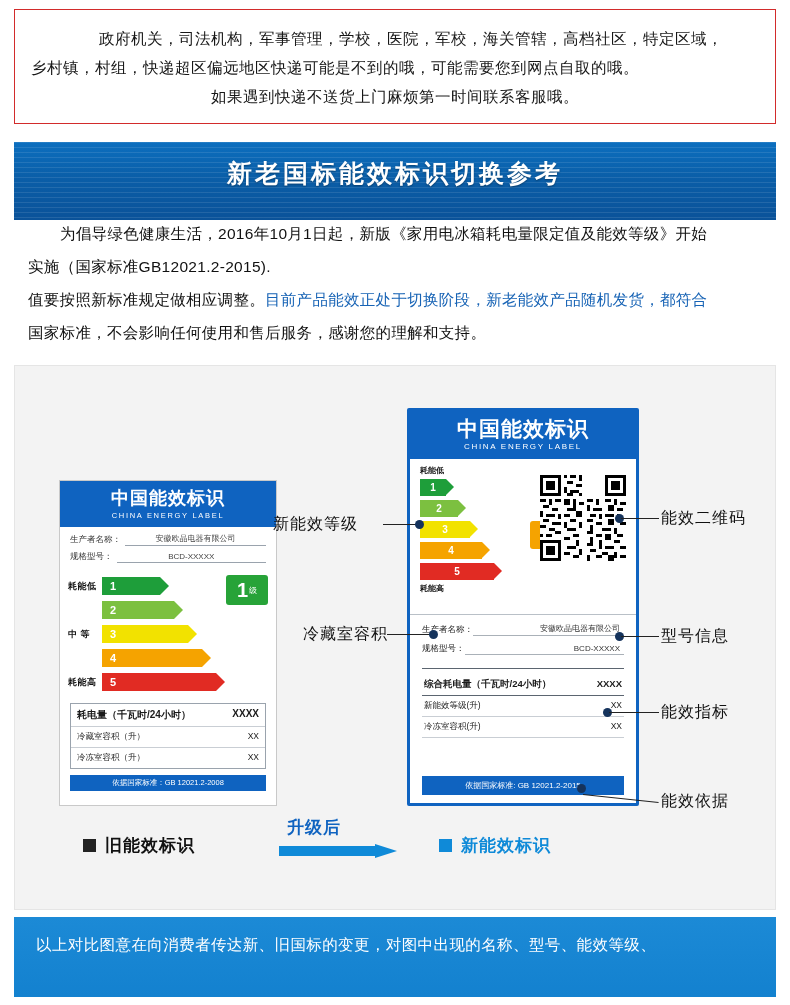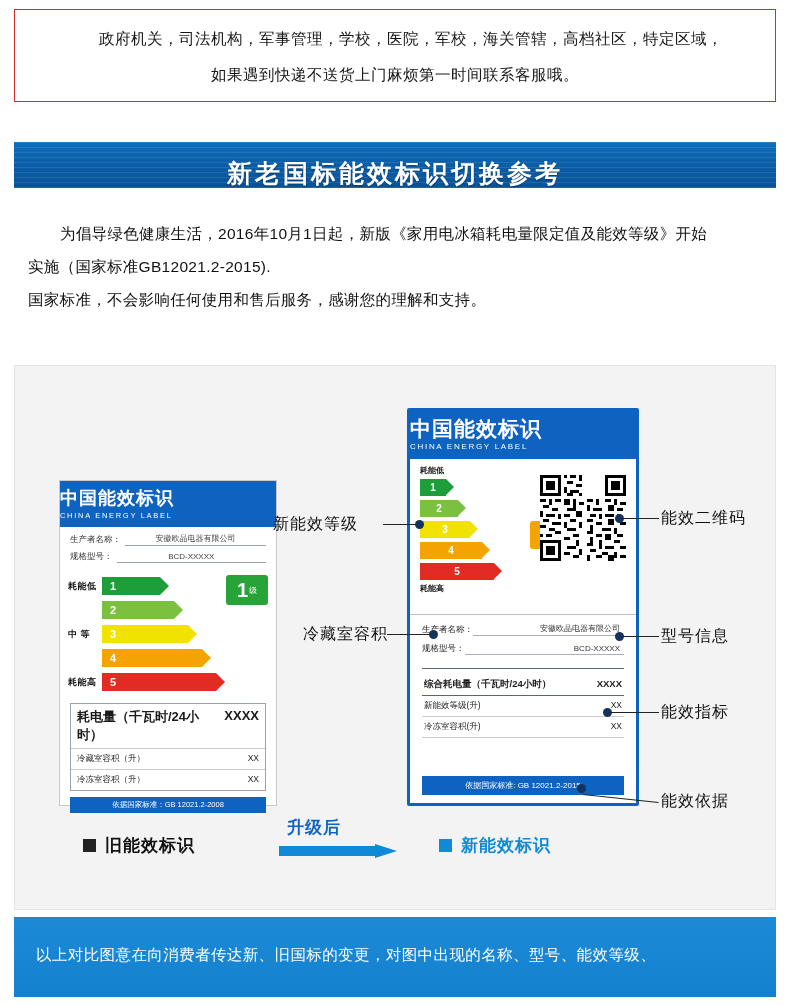--- a/index.html
+++ b/index.html
@@ -34,29 +34,29 @@
     background: #fff;
   }
   .notice p {
     margin: 0;
     font-size: 15.5px;
     line-height: 29px;
     color: #171717;
     letter-spacing: 0.5px;
   }
   .notice p.indent { text-indent: 32px; text-align: center; }
-  .notice p.center { text-align: center; margin-top: 7px; }
+  .notice p.center { text-align: center; }
 
   
   .banner {
     position: absolute;
     left: 14px;
     top: 142px;
     width: 762px;
-    height: 46px;
+    height: 78px;
     background: linear-gradient(to bottom, #0c6fbf 0%, #0a5ea8 45%, #0a5299 100%);
     overflow: hidden;
   }
   .banner .stripes {
     position: absolute;
     left: 0; top: 0; right: 0; bottom: 0;
     background-image: repeating-linear-gradient(
       to bottom,
       rgba(255,255,255,0.10) 0px,
       rgba(255,255,255,0.10) 1px,
@@ -105,21 +105,21 @@
 
   
   .label-card {
     position: absolute;
     background: #ffffff;
     box-sizing: border-box;
   }
   .label-card .lbl-head {
     background: #0f63c0;
     color: #fff;
-    text-align: left;
+    text-align: center;
     padding: 6px 0 5px 0;
   }
   .label-card .lbl-head .cn {
     font-size: 19px;
     font-weight: bold;
     letter-spacing: 1px;
     line-height: 22px;
   }
   .label-card .lbl-head .en {
     font-size: 7.5px;
@@ -222,21 +222,21 @@
     border: 1px solid #9aa3ad;
     font-size: 8.5px;
   }
   .energy-box .erow {
     display: flex;
     justify-content: space-between;
     padding: 4px 6px;
     border-bottom: 1px solid #c9ced4;
   }
   .energy-box .erow:last-child { border-bottom: none; }
-  .energy-box .erow.head { font-weight: bold; font-size: 13px; }
+  .energy-box .erow.head { font-weight: bold; font-size: 10px; }
 
   .footnote {
     margin: 6px 10px 0 10px;
     background: #0f63c0;
     color: #fff;
     font-size: 7.5px;
     text-align: center;
     padding: 3px 0;
   }
 
@@ -430,48 +430,50 @@
 
   
   .bottom-box {
     position: absolute;
     left: 14px;
     top: 917px;
     width: 762px;
     height: 80px;
     background: linear-gradient(to bottom, #1c8ad6 0%, #1381cf 100%);
     box-sizing: border-box;
-    padding: 23px 22px;
+    padding: 13px 22px;
   }
   .bottom-box p {
     margin: 0;
     color: #fff;
     font-size: 15.5px;
     line-height: 29px;
     letter-spacing: 0.4px;
   }
 </style>
 </head>
 <body>
 
 <div class="page">
 
   <div class="notice">
     <p class="indent">政府机关，司法机构，军事管理，学校，医院，军校，海关管辖，高档社区，特定区域，</p>
+    <p>乡村镇，村组，快递超区偏远地区快递可能是不到的哦，可能需要您到网点自取的哦。</p>
     <p class="center">如果遇到快递不送货上门麻烦第一时间联系客服哦。</p>
   </div>
 
   <div class="banner">
     <div class="stripes"></div>
     <div class="title">新老国标能效标识切换参考</div>
   </div>
 
   <div class="para-block">
     <p class="indent">为倡导绿色健康生活，2016年10月1日起，新版《家用电冰箱耗电量限定值及能效等级》开始</p>
     <p>实施（国家标准GB12021.2-2015).</p>
+    <p><span>值要按照新标准规定做相应调整。</span><span class="blue-text">目前产品能效正处于切换阶段，新老能效产品随机发货，都符合</span></p>
     <p class="blue-text">国家标准，不会影响任何使用和售后服务，感谢您的理解和支持。</p>
   </div>
 
   <div class="figure">
 
     <div class="label-card" id="old-label">
       <div class="lbl-head">
         <div class="cn">中国能效标识</div>
         <div class="en">CHINA ENERGY LABEL</div>
       </div>

